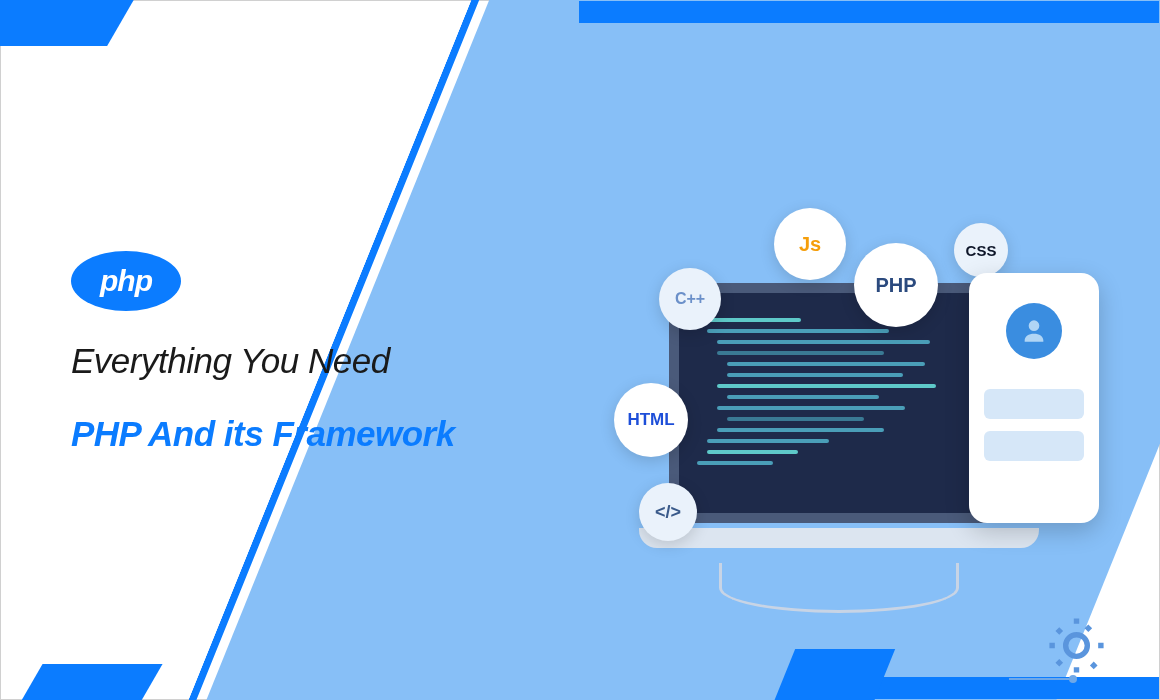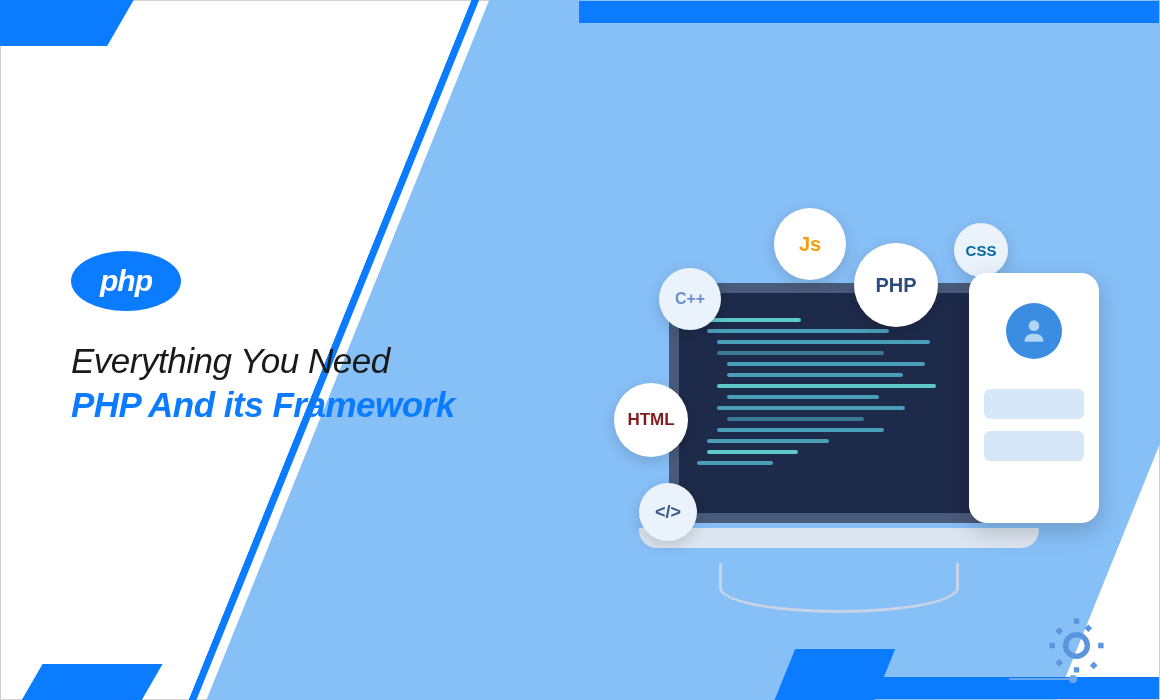--- a/index.html
+++ b/index.html
@@ -118,20 +118,21 @@
       font-size: 35px;
       font-weight: 500;
       color: #1a1a1a;
       line-height: 1.25;
       letter-spacing: -0.5px;
       font-style: italic;
     }
     .headline-accent {
       color: #0b7cff;
       font-weight: 700;
+      margin-top: 29px;
     }
     
     
     .laptop-area {
       position: absolute;
       right: 80px;
       top: 216px;
       width: 460px;
       height: 380px;
       z-index: 5;
@@ -194,22 +195,22 @@
       display: flex;
       align-items: center;
       justify-content: center;
       box-shadow: 0 4px 15px rgba(0,0,0,0.15);
       z-index: 8;
       font-weight: 600;
     }
     .bubble-js { left: 155px; top: -25px; width: 72px; height: 72px; color: #f59e0b; font-size: 20px; }
     .bubble-cpp { left: 40px; top: 35px; width: 62px; height: 62px; background: #eaf2fb; color: #6b90c9; font-size: 16px; }
     .bubble-php { left: 235px; top: 10px; width: 84px; height: 84px; color: #2b4a7e; font-size: 20px; }
-    .bubble-css { left: 335px; top: -10px; width: 54px; height: 54px; background: #eaf2fb; color: #0369a1; font-size: 15px; }
-    .bubble-html { left: -5px; top: 150px; width: 74px; height: 74px; color: #7f1d1d; font-size: 17px; }
+    .bubble-css { left: 335px; top: -10px; width: 54px; height: 54px; background: #eaf2fb; color: #0f172a; font-size: 15px; }
+    .bubble-html { left: -5px; top: 150px; width: 74px; height: 74px; color: #1d4ed8; font-size: 17px; }
     .bubble-code { left: 20px; top: 250px; width: 58px; height: 58px; background: #eaf2fb; color: #3a5a8a; font-size: 18px; }
     
     
     .phone {
       position: absolute;
       right: -20px;
       top: 40px;
       width: 130px;
       height: 250px;
       background: #fff;

